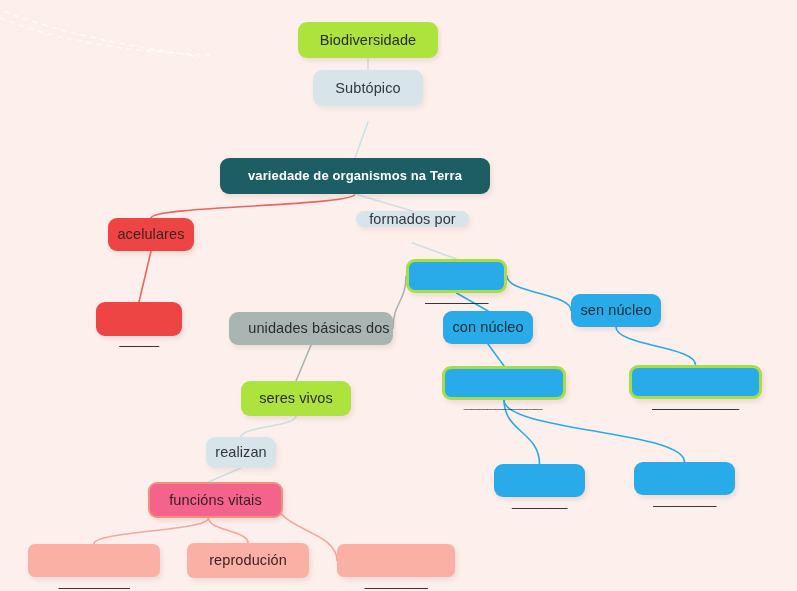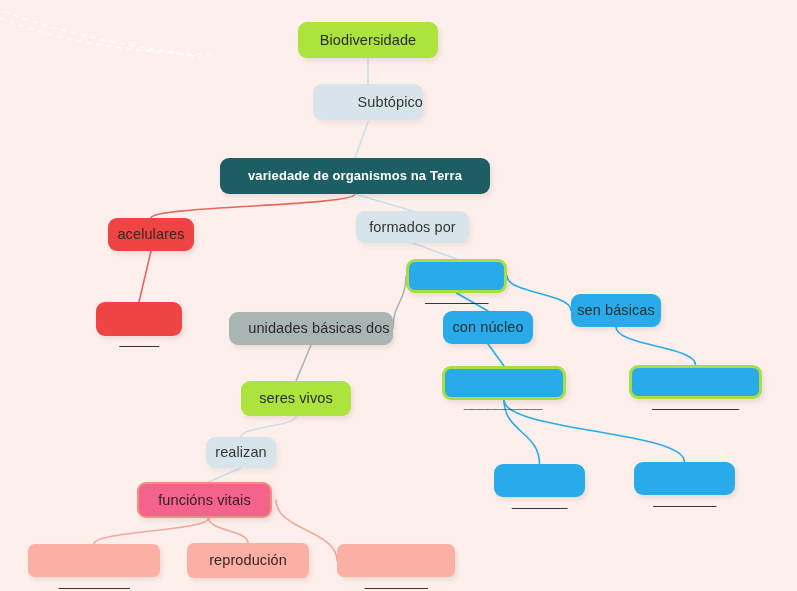--- a/index.html
+++ b/index.html
@@ -134,40 +134,40 @@
       <path d="M 241 468 L 208.5 482" stroke="#cbdfe8" stroke-width="1.6" fill="none" stroke-linecap="round"></path>
       <path d="M 208.5 518 C 208.5 531, 94 531, 94 544" stroke="#f6a79c" stroke-width="1.6" fill="none" stroke-linecap="round"></path>
       <path d="M 208.5 518 C 208.5 530.5, 248 530.5, 248 543" stroke="#f6a79c" stroke-width="1.6" fill="none" stroke-linecap="round"></path>
       <path d="M 276 500 C 276 530.25, 337 530.25, 337 560.5" stroke="#f6a79c" stroke-width="1.6" fill="none" stroke-linecap="round"></path>
     </svg>
 
   <div id="nodes">
       <div class="node n-green" style="left: 298px; top: 22px; width: 140px; height: 36px;">
         <span>Biodiversidade</span>
       </div>
-      <div class="node n-lightblue" style="left: 313px; top: 84px; width: 110px; height: 36px; justify-content: flex-end;">
+      <div class="node n-lightblue" style="left: 313px; top: 70px; width: 110px; height: 36px;">
         <span>Subtópico</span>
       </div>
       <div class="node n-teal" style="left: 220px; top: 158px; width: 270px; height: 36px;">
         <span>variedade de organismos na Terra</span>
       </div>
       <div class="node n-red" style="left: 108px; top: 218px; width: 86px; height: 33px;">
         <span>acelulares</span>
       </div>
       <div class="node n-red" style="left: 96px; top: 302px; width: 86px; height: 34px;">
         <span class="blank">_____</span>
       </div>
-      <div class="node n-lightblue" style="left: 356px; top: 211px; width: 113px; height: 32px; text-align: right;">
+      <div class="node n-lightblue" style="left: 356px; top: 211px; width: 113px; height: 16px; text-align: right;">
         <span>formados por</span>
       </div>
       <div class="node n-blue-bd" style="left: 406px; top: 259px; width: 101px; height: 34px;">
         <span class="blank">________</span>
       </div>
       <div class="node n-blue" style="left: 571px; top: 294px; width: 90px; height: 33px;">
-        <span>sen básicas</span>
+        <span>sen núcleo</span>
       </div>
       <div class="node n-blue" style="left: 443px; top: 311px; width: 90px; height: 33px;">
         <span>con núcleo</span>
       </div>
       <div class="node n-blue-bd" style="left: 442px; top: 366px; width: 124px; height: 34px; font-style: italic;">
         <span class="blank">__________</span>
       </div>
       <div class="node n-blue-bd" style="left: 629px; top: 365px; width: 133px; height: 34px;">
         <span class="blank">___________</span>
       </div>
@@ -179,21 +179,21 @@
       </div>
       <div class="node n-gray" style="left: 229px; top: 312px; width: 164px; height: 33px; padding-left: 16px;">
         <span>unidades básicas dos</span>
       </div>
       <div class="node n-green" style="left: 241px; top: 381px; width: 110px; height: 35px;">
         <span>seres vivos</span>
       </div>
       <div class="node n-lightblue" style="left: 206px; top: 437px; width: 70px; height: 31px;">
         <span>realizan</span>
       </div>
-      <div class="node n-pink" style="left: 137px; top: 482px; width: 135px; height: 36px;">
+      <div class="node n-pink" style="left: 148px; top: 482px; width: 135px; height: 36px;">
         <span>funcións vitais</span>
       </div>
       <div class="node n-lightpink" style="left: 28px; top: 544px; width: 132px; height: 33px;">
         <span class="blank">_________</span>
       </div>
       <div class="node n-lightpink" style="left: 187px; top: 543px; width: 122px; height: 35px;">
         <span>reprodución</span>
       </div>
       <div class="node n-lightpink" style="left: 337px; top: 544px; width: 118px; height: 33px;">
         <span class="blank">________</span>

